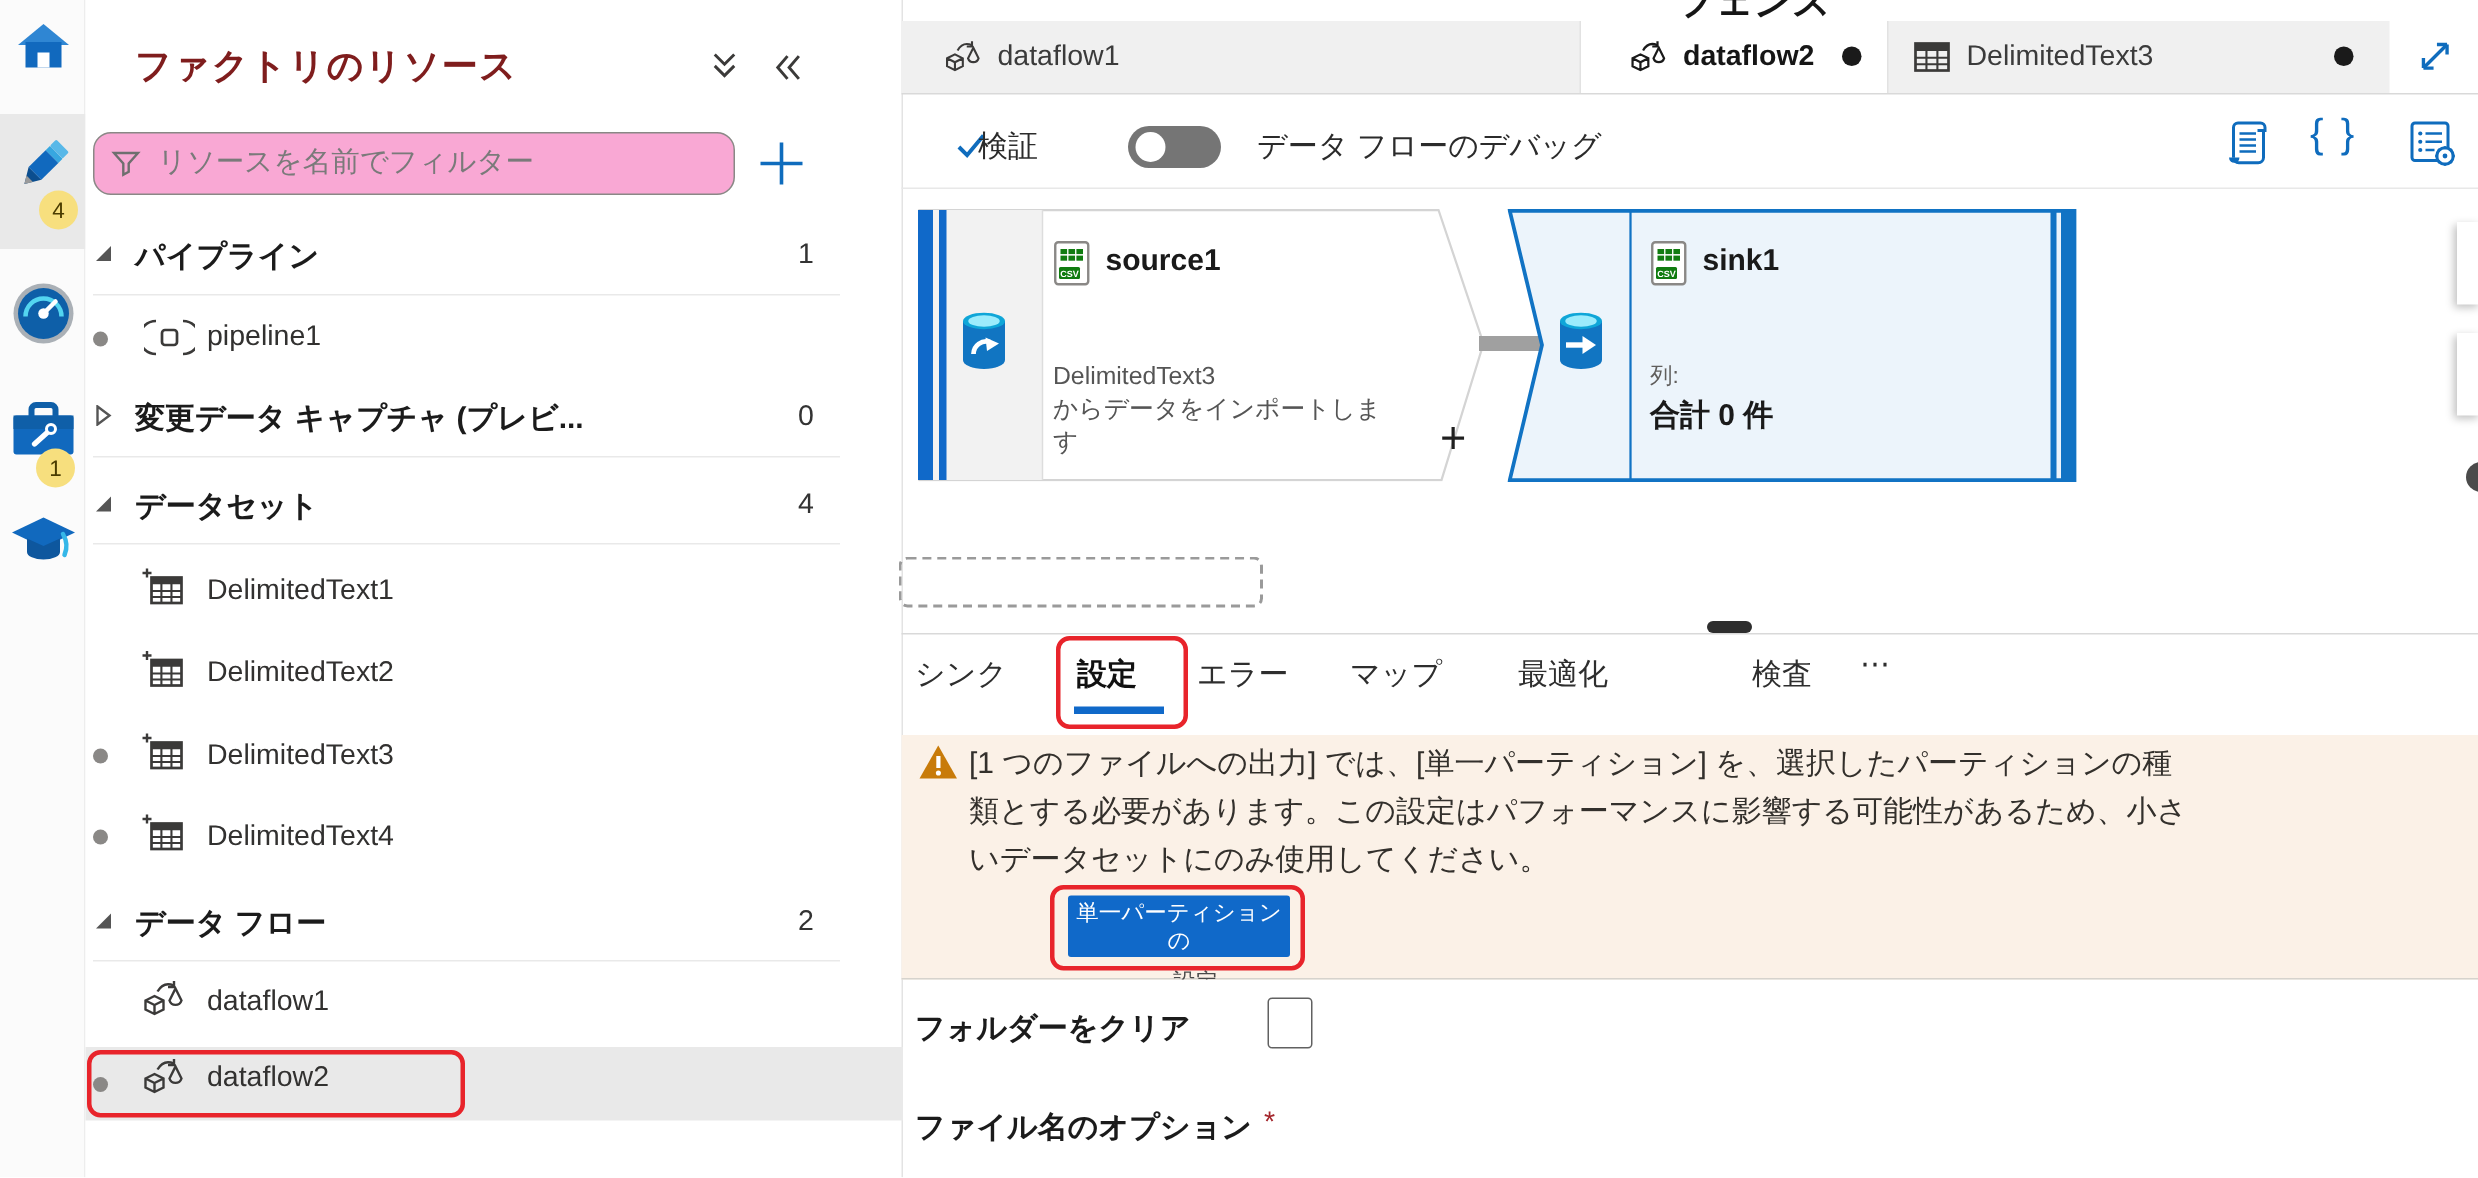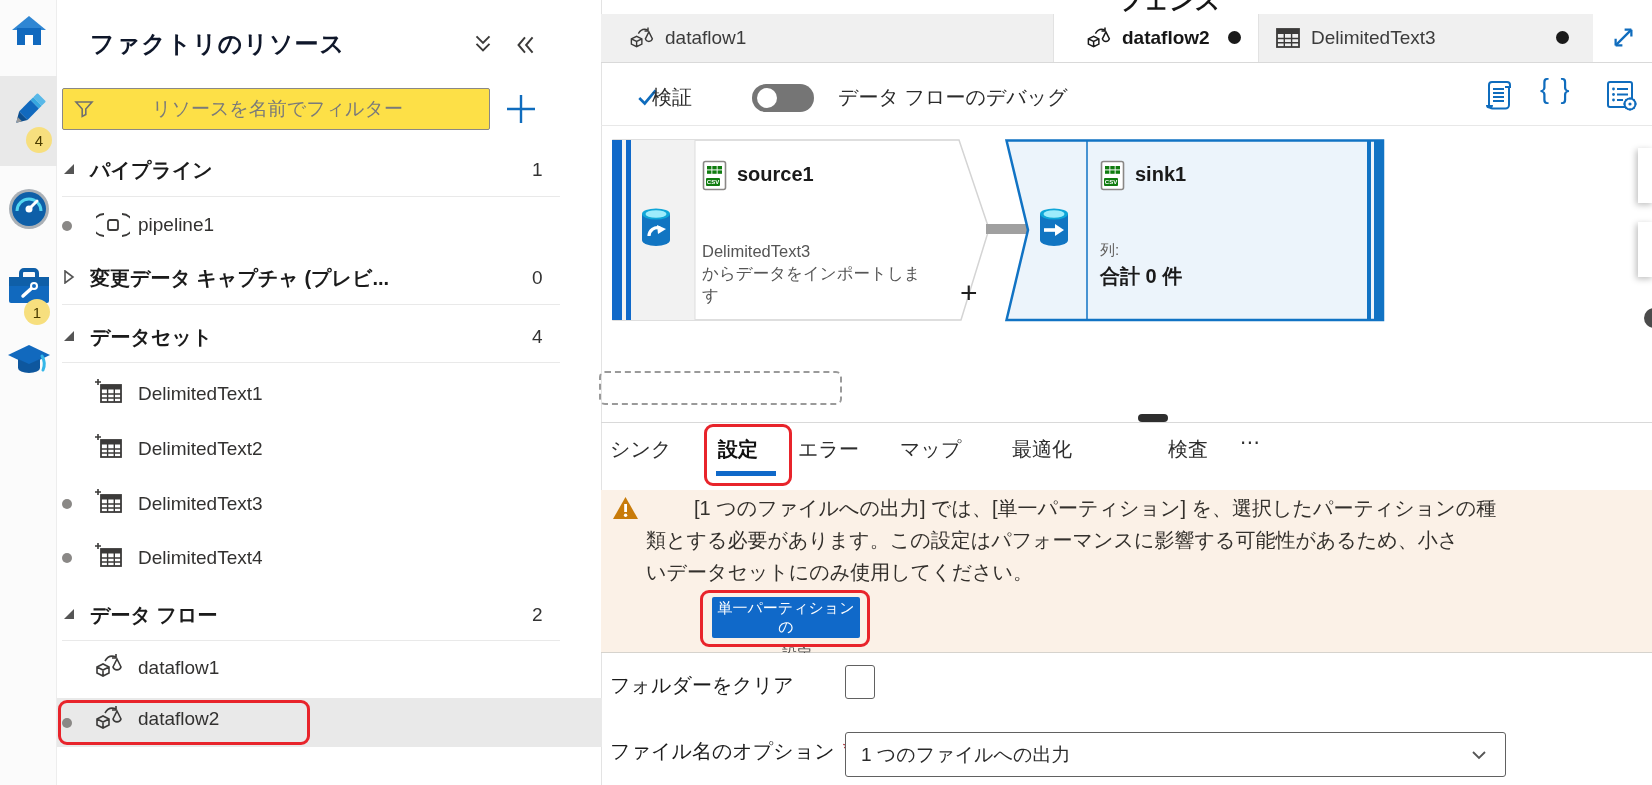--- a/index.html
+++ b/index.html
@@ -9,22 +9,22 @@
   .abs { position:absolute; }
 
   
   .rail { left:0; top:0; width:57px; height:785px; background:#fbfbfb; border-right:1px solid #ededed; }
   .rail-active { left:0; top:76px; width:57px; height:90px; background:#e9e9e9; }
   .badge { width:26px; height:26px; border-radius:50%; background:#f7df7e; color:#4a3c00;
            font-size:15px; display:flex; align-items:center; justify-content:center; }
 
   
   .panel { left:57px; top:0; width:545px; height:785px; background:#fff; border-right:1px solid #e3e3e3; }
-  .panel-title { font-size:24px; font-weight:700; color:#0f172a; letter-spacing:1px; }
-  .searchbox { border:1px solid #8a8886; border-radius:2px; background:#fde047; display:flex; align-items:center;gap:47px; }
+  .panel-title { font-size:24px; font-weight:700; color:#7f1d1d; letter-spacing:1px; }
+  .searchbox { border:1px solid #8a8886; border-radius:12px; background:#f9a8d4; display:flex; align-items:center; }
   .searchbox input { border:none; outline:none; width:100%; font-size:19px; color:#444; background:transparent;
                      font-family:inherit; }
   .searchbox input::placeholder { color:#7a7a7a; }
   .sec-label { font-size:20px; font-weight:700; color:#1b1b1b; }
   .sec-count { font-size:19px; color:#333; }
   .sep { height:1px; background:#e9e9e9; }
   .tree-label { font-size:19px; color:#323130; }
   .dot { width:10px; height:10px; border-radius:50%; background:#8a8886; }
   .sel-row { background:#e9e9e9; }
 
@@ -51,21 +51,21 @@
   .dashed-box { border:2px dashed #9a9a9a; border-radius:6px; }
   .float-box { background:#fff; box-shadow:-2px 2px 6px rgba(0,0,0,.25); }
 
   
   .btab { font-size:20px; color:#2e2e2e; }
   .btab.active { font-weight:700; color:#111; }
   .warn { background:#fbf1e7; }
   .warn-line { font-size:20px; color:#33302c; }
   .primary-btn { background:#1069c9; color:#fff; font-size:15px; display:flex; align-items:center;
                  justify-content:center; border:none; border-radius:2px; font-family:inherit; }
-  .fld-label { font-size:20px; font-weight:400; color:#1b1b1b; }
+  .fld-label { font-size:20px; font-weight:700; color:#1b1b1b; }
   .req { color:#a4262c; font-size:19px; font-weight:400; margin-left:8px; }
   .checkbox { width:30px; height:34px; border:1.5px solid #616161; border-radius:3px; background:#fff; }
   .dropdown { border:1.5px solid #616161; border-radius:3px; background:#fff; display:flex; align-items:center; }
   .dropdown .val { font-size:19px; color:#2b2b2b; margin-left:15px; flex:1; }
   .hline { background:#d9d9d9; height:1px; }
 </style>
 </head>
 <body>
 
 <div id="root">
@@ -448,39 +448,31 @@
   <div class="abs anno" style="left:704px;top:424px;width:88px;height:62px;"></div>
 
   <div class="abs warn" style="left:601px;top:490px;width:1051px;height:163px;border-bottom:1.5px solid #d6d3cd;"></div>
   <div class="abs" style="left:612px;top:496px;">
     <svg width="27" height="25" viewBox="0 0 27 25">
       <path d="M13.5,1 L26,23 H1 Z" fill="#c87b0a"></path>
       <rect x="12.2" y="8" width="2.8" height="8" fill="#fff"></rect>
       <circle cx="13.6" cy="19.3" r="1.7" fill="#fff"></circle>
     </svg>
   </div>
-  <div class="abs warn-line" style="left:646px;top:495px;margin-left:48px;">[1 つのファイルへの出力] では、[単一パーティション] を、選択したパーティションの種</div>
+  <div class="abs warn-line" style="left:646px;top:495px;">[1 つのファイルへの出力] では、[単一パーティション] を、選択したパーティションの種</div>
   <div class="abs warn-line" style="left:646px;top:559px;">いデータセットにのみ使用してください。</div>
   <div class="abs warn-line" style="left:646px;top:527px;">類とする必要があります。この設定はパフォーマンスに影響する可能性があるため、小さ</div>
 
   <button class="abs primary-btn" style="left:712px;top:597px;width:148px;height:41px;">単一パーティションの</button>
   <div class="abs" style="left:782px;top:645px;width:44px;height:8px;overflow:hidden;">
     <div style="position:absolute;top:0;left:0;font-size:15px;color:#4a4a4a;">設定</div>
   </div>
   <div class="abs anno" style="left:700px;top:590px;width:170px;height:57px;"></div>
 
   <div class="abs fld-label" style="left:610px;top:672px;">フォルダーをクリア</div>
   <div class="abs checkbox" style="left:845px;top:665px;"></div>
 
   <div class="abs" style="left:610px;top:738px;display:flex;align-items:flex-start;">
     <span class="fld-label">ファイル名のオプション</span>
     <span class="req">*</span>
   </div>
-  <div class="abs dropdown" style="left:845px;top:732px;width:661px;height:45px;">
-    <span class="val">1 つのファイルへの出力</span>
-    <span style="display:flex;margin-right:16px;">
-      <svg width="20" height="20" viewBox="0 0 20 20">
-          <path d="M4,7 l6,6 6,-6" fill="none" stroke="#555" stroke-width="1.8"></path>
-        </svg>
-    </span>
-  </div>
 
 </div>
 
 </body></html>

